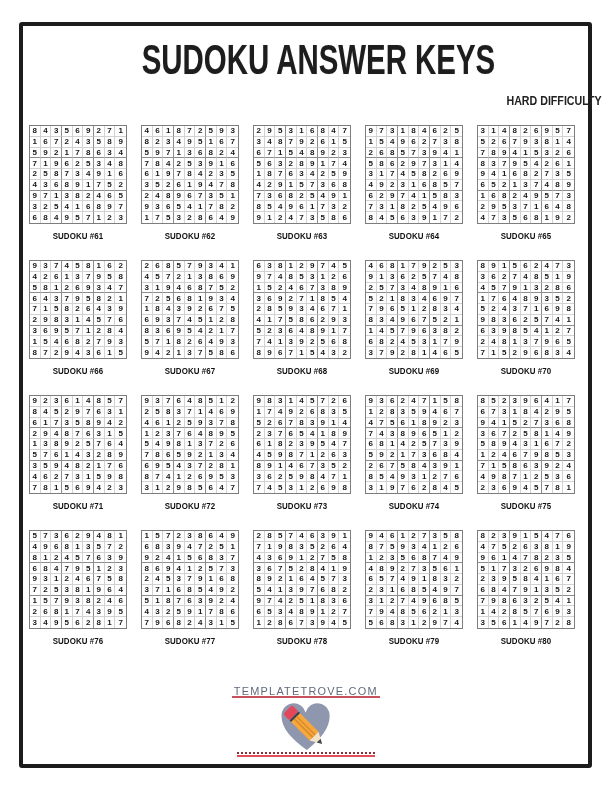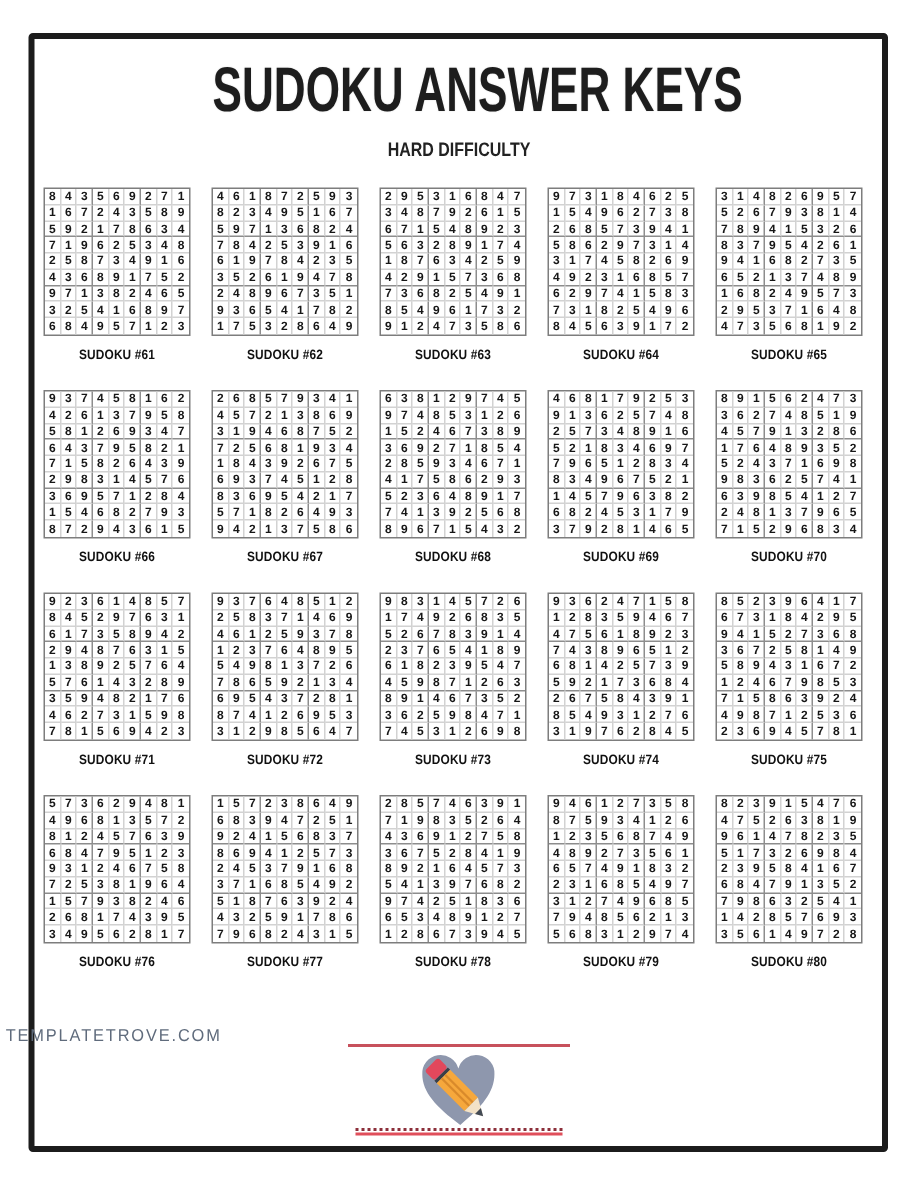--- a/index.html
+++ b/index.html
@@ -16,21 +16,21 @@
   }
   
   .header { position:absolute; top:36px; left:12px; width:612px; text-align:center; }
   .title {
     display:inline-block;
     font-size:42px; font-weight:bold; color:#1d1d1d;
     letter-spacing:0px; white-space:nowrap;
     transform:scaleX(.70); transform-origin:center;
     text-shadow:0 0 1px rgba(80,80,80,.35);
   }
-  .subtitle-wrap { position:absolute; top:91px; left:0; width:612px; text-align:center; }
+  .subtitle-wrap { position:absolute; top:91px; left:0; width:612px; text-align:right; }
   .subtitle {
     display:inline-block;
     font-size:13px; font-weight:bold; color:#222; white-space:nowrap;
     transform:scaleX(.82); transform-origin:center;
   }
   
   .puzzles { position:absolute; top:125px; left:29px; width:547px; }
   .puzzle-row { display:flex; gap:14px; margin-bottom:19px; }
   .puzzle { width:98px; }
   .grid {
@@ -52,21 +52,21 @@
   .cell:nth-child(9n) { border-right:0; }
   .cell:nth-child(n+73) { border-bottom:0; }
   .plabel {
     margin-top:7px; text-align:center;
     font-size:9px; font-weight:bold; color:#101010;
     letter-spacing:.1px;
     transform:scaleX(.88); transform-origin:center;
     white-space:nowrap;
   }
   
-  .site { position:absolute; top:681px; left:0; width:612px; text-align:left; }
+  .site { position:absolute; top:681px; left:0; width:612px; text-align:center; }
   .site span {
     display:inline-block;
     font-size:11.5px; color:#5f6b7c; letter-spacing:1.3px; white-space:nowrap;
     transform:scaleX(.95); transform-origin:center;
   }
   .site-line {
     position:absolute; top:696px; left:50%; transform:translateX(-50%);
     width:148px; height:2px; background:#c7515c;
   }
   .logo {

